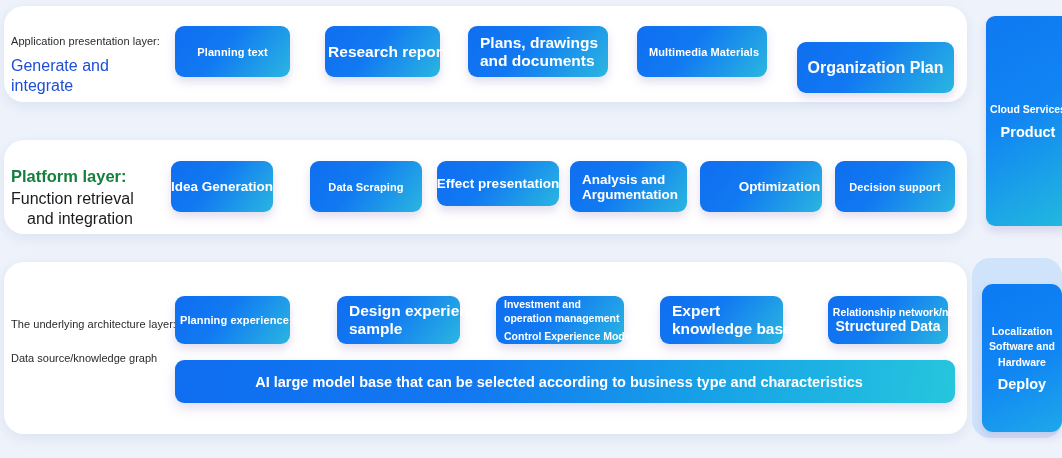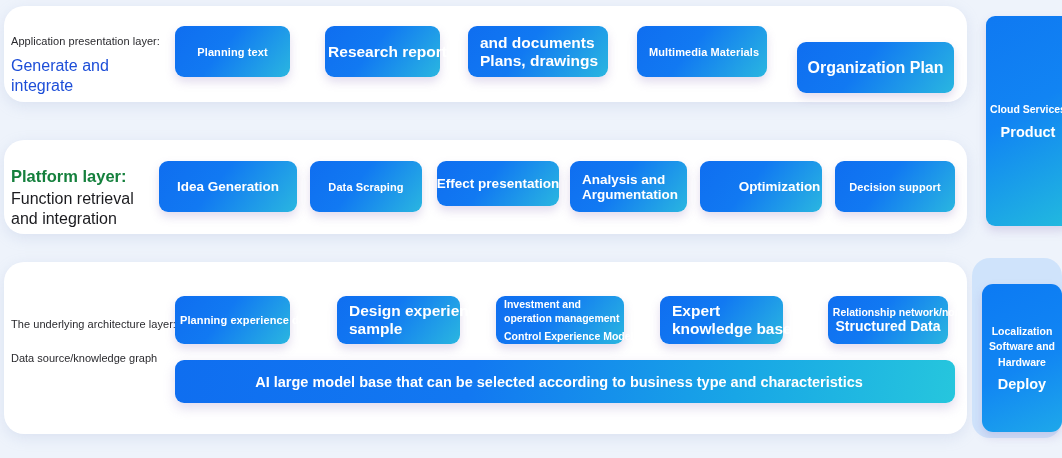--- a/index.html
+++ b/index.html
@@ -102,41 +102,41 @@
 
 <div class="card c-center" style="left:175px; top:26px; width:115px; height:51px;">
   <span class="line t-sm">Planning text</span>
 </div>
 
 <div class="card c-center" style="left:325px; top:26px; width:115px; height:51px;padding-left:10px;">
   <span class="line t-lg">Research report</span>
 </div>
 
 <div class="card c-left" style="left:468px; top:26px; width:140px; height:51px;">
+  <span class="line t-lg">Plans, drawings</span>
   <span class="line t-lg">and documents</span>
-  <span class="line t-lg">Plans, drawings</span>
 </div>
 
 <div class="card c-left" style="left:637px; top:26px; width:130px; height:51px;">
   <span class="line t-sm">Multimedia Materials</span>
 </div>
 
 <div class="card c-center" style="left:797px; top:26px; width:157px; height:51px;margin-top:16px;">
   <span class="line t-xl">Organization Plan</span>
 </div>
 
 <div class="panel" style="left:4px; top:140px; width:963px; height:94px;"></div>
 
 <div class="layer-label" style="left:11px; top:167px; width:160px;">
   <div class="bigb">Platform layer:</div>
   <div class="big2">Function retrieval</div>
-  <div class="big2" style="margin-top:0;">and integration</div>
-</div>
-
-<div class="card c-center" style="left:159px; top:161px; width:138px; height:51px;justify-content:center;">
+  <div class="big2" style="margin-top:0;margin-left:16px;">and integration</div>
+</div>
+
+<div class="card c-center" style="left:171px; top:161px; width:102px; height:51px;justify-content:center;">
   <span class="line t-md">Idea Generation</span>
 </div>
 
 <div class="card c-center" style="left:310px; top:161px; width:112px; height:51px;">
   <span class="line t-sm">Data Scraping</span>
 </div>
 
 <div class="card c-center" style="left:437px; top:161px; width:122px; height:45px;">
   <span class="line t-md">Effect presentation</span>
 </div>

